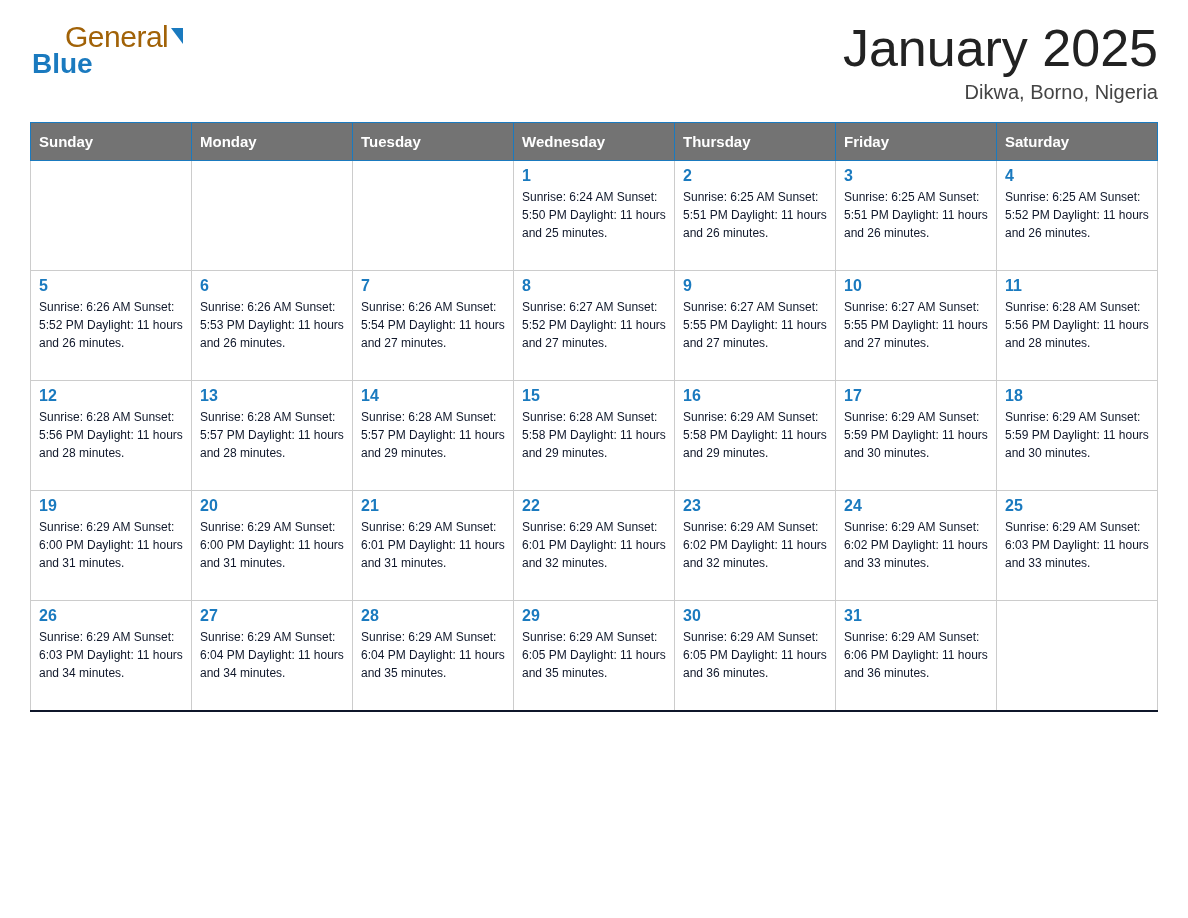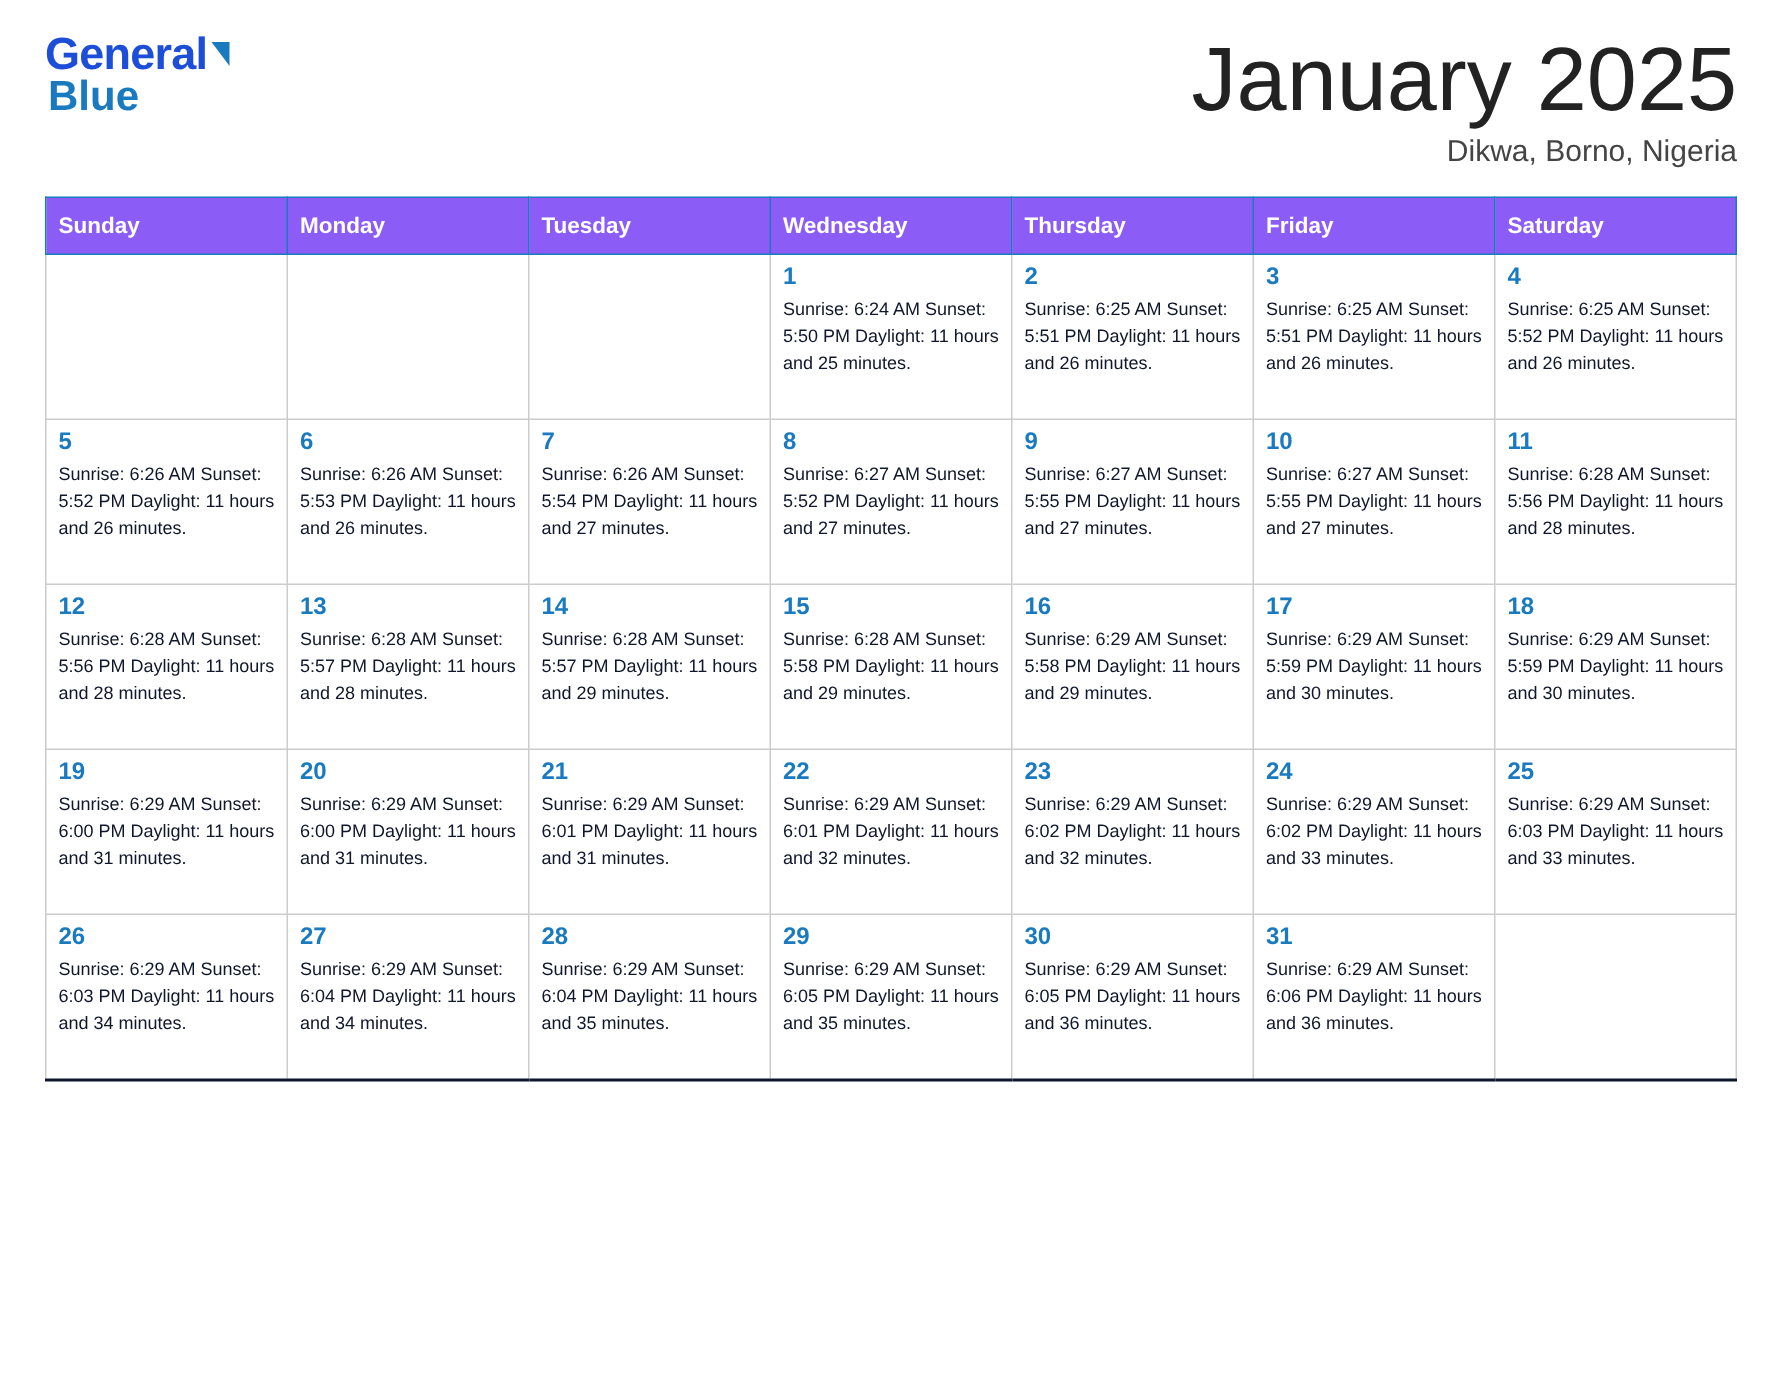--- a/index.html
+++ b/index.html
@@ -14,37 +14,37 @@
     .header {
       display: flex;
       justify-content: space-between;
       align-items: flex-start;
       margin-bottom: 18px;
     }
     .title-section {
       text-align: right;
     }
     .month-title {
-      font-size: 60px;
+      font-size: 52px;
       font-weight: 300;
       color: #222;
       line-height: 1.1;
     }
     .location {
       font-size: 20px;
       color: #444;
       margin-top: 4px;
     }
     table {
       width: 100%;
       border-collapse: collapse;
       table-layout: fixed;
     }
     thead tr th {
-      background-color: #8b5cf6;
+      background-color: #737373;
       color: #fff;
       font-size: 15px;
       font-weight: bold;
       padding: 10px 8px;
       text-align: left;
       border: 1px solid #1a7abf;
     }
     tbody tr td {
       border: 1px solid #ccc;
       vertical-align: top;
@@ -78,23 +78,24 @@
     .logo-wrapper {
       display: flex;
       flex-direction: column;
     }
     .logo-line1 {
       display: flex;
       align-items: center;
     }
     .logo-general {
       font-size: 30px;
-      font-weight: bold;
-      color: #1d4ed8;
+      font-weight: normal;
+      color: #a16207;
       letter-spacing: -0.5px;
+      margin-left: 35px;
     }
     .logo-triangle {
       display: inline-block;
       margin-left: 3px;
       margin-bottom: 2px;
       width: 0;
       height: 0;
       border-left: 12px solid transparent;
       border-right: 0px solid transparent;
       border-top: 16px solid #1a7abf;

